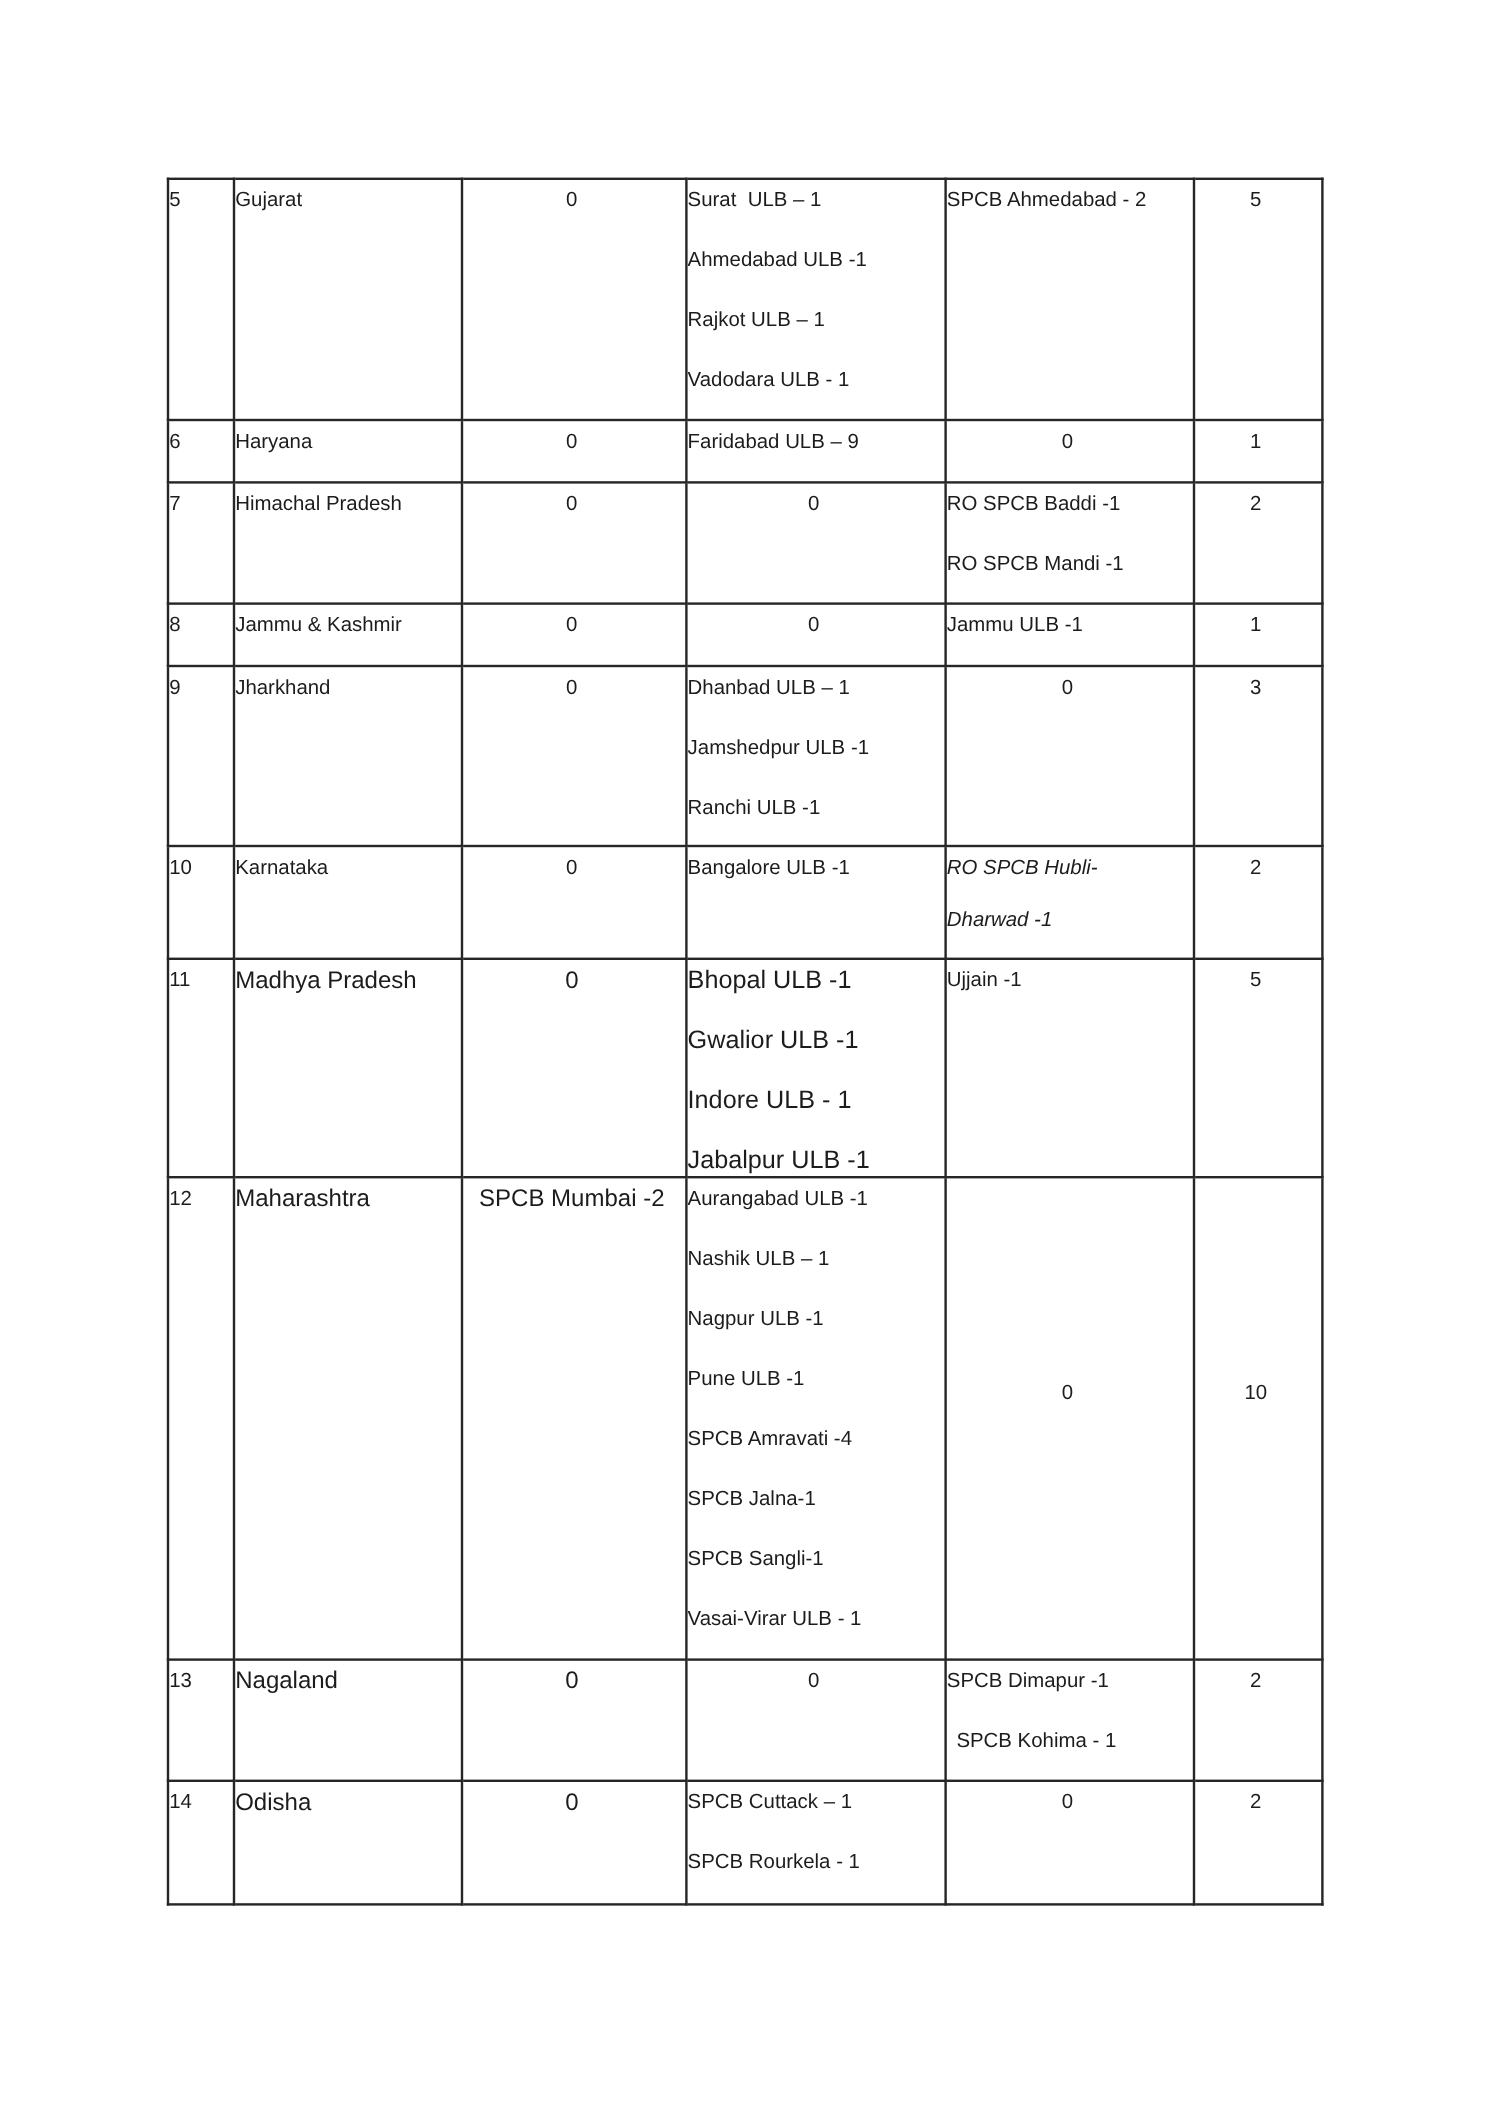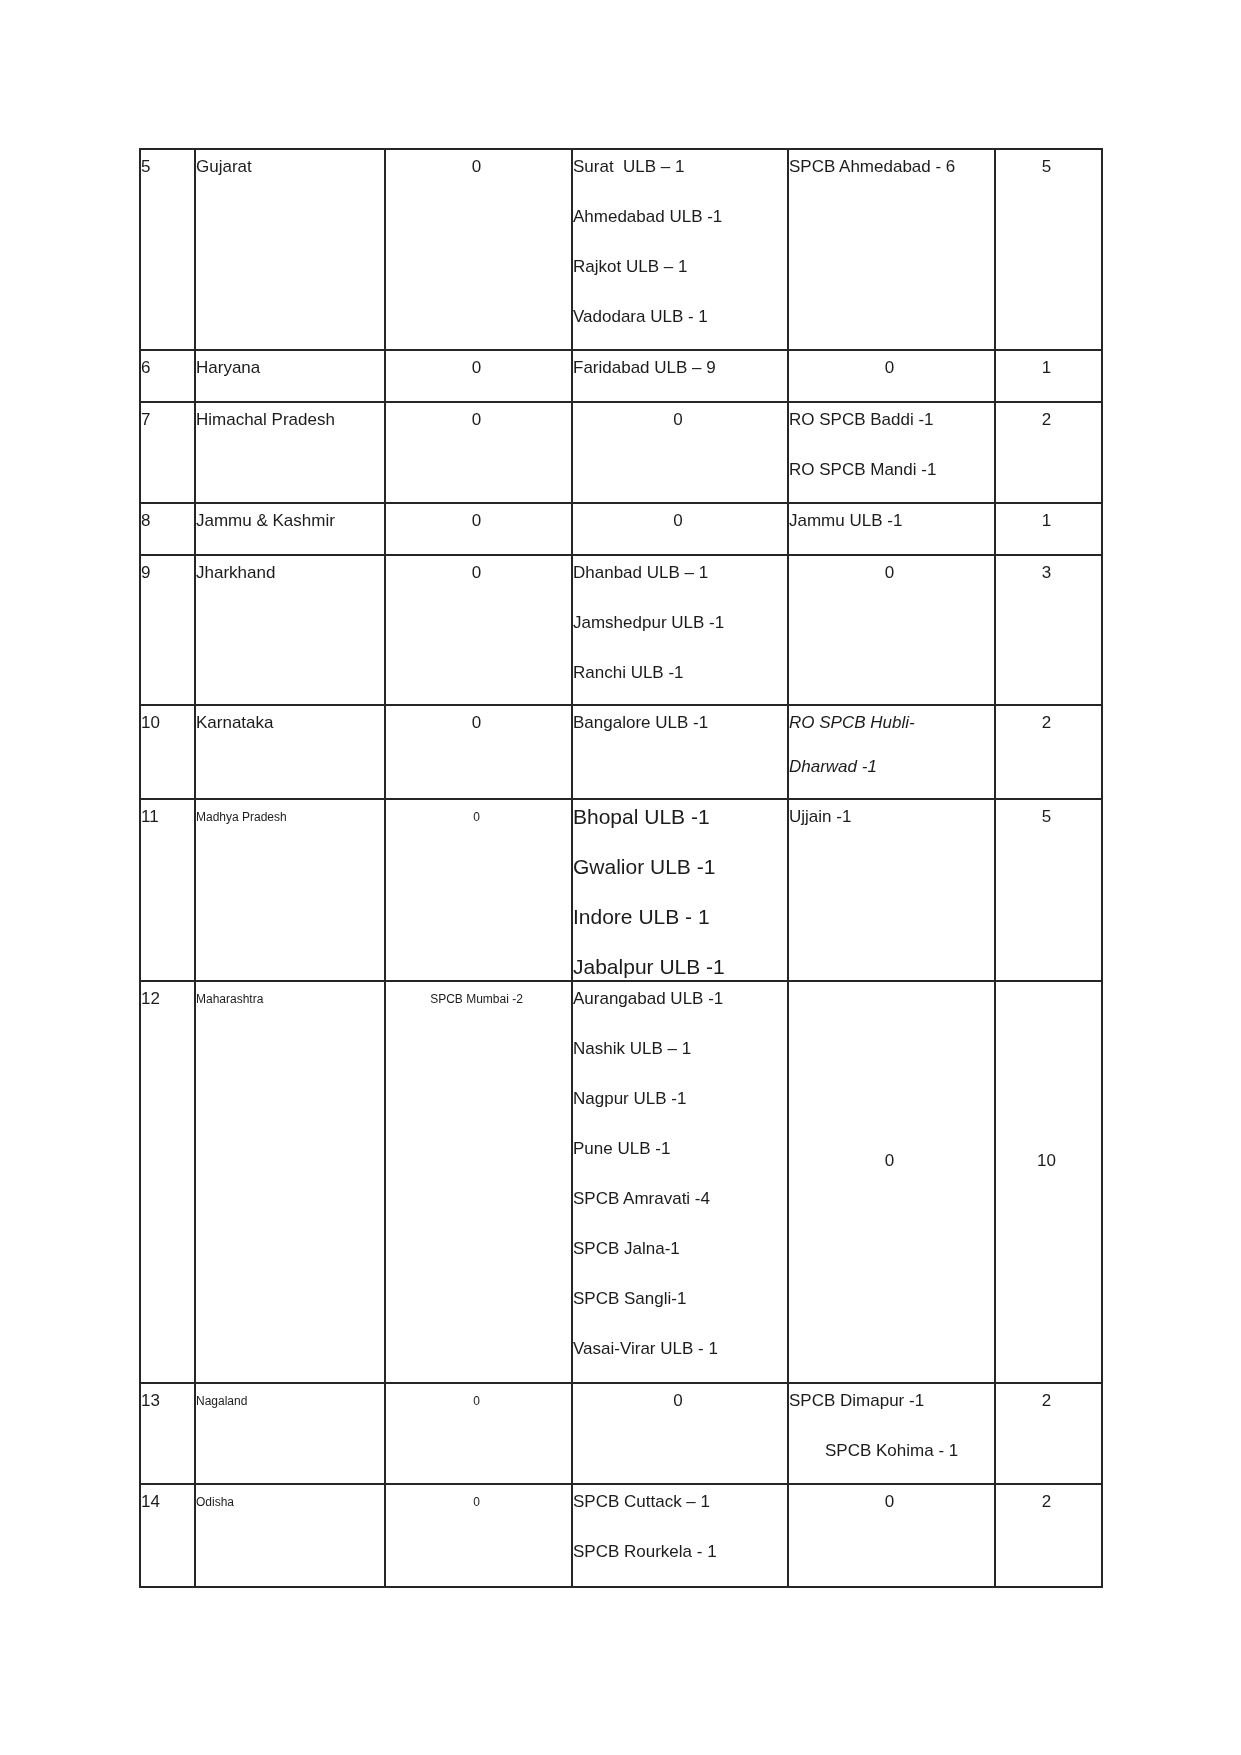--- a/index.html
+++ b/index.html
@@ -26,25 +26,25 @@
   .line{
     line-height:26px;
     margin-bottom:24px;
     white-space:pre;
   }
   .line:last-child{margin-bottom:0;}
   td.c1{padding-left:9px;}
   td.c2,td.c4,td.c5{padding-left:12px;}
   td.c3,td.c6{text-align:center;padding-left:0;}
   td.center{text-align:center;padding-left:0;}
-  .sm{font-size:12px;}
+  .sm{font-size:20px;}
   tr.r11 td.c4 .line{font-size:21px;}
   tr.r10 td.c5 .line{margin-bottom:18px;font-style:italic;}
   tr.r12 td.c5,tr.r12 td.c6{padding-top:166px;}
-  tr.r13 td.c5 .line:nth-child(2){padding-left:8px;margin-left:28px;}
+  tr.r13 td.c5 .line:nth-child(2){padding-left:8px;}
 </style>
 </head>
 <body>
 
 <div class="page">
   <table class="doc-table">
     <colgroup>
       <col style="width:55px">
       <col style="width:190px">
       <col style="width:187px">
@@ -63,21 +63,21 @@
           <td class="c3">
             <div class="line">0</div>
           </td>
           <td class="c4">
             <div class="line">Surat  ULB – 1</div>
             <div class="line">Ahmedabad ULB -1</div>
             <div class="line">Rajkot ULB – 1</div>
             <div class="line">Vadodara ULB - 1</div>
           </td>
           <td class="c5">
-            <div class="line">SPCB Ahmedabad - 6</div>
+            <div class="line">SPCB Ahmedabad - 2</div>
           </td>
           <td class="c6">
             <div class="line">5</div>
           </td>
         </tr>
         <tr class="r6" style="height: 52px;">
           <td class="c1">
             <div class="line">6</div>
           </td>
           <td class="c2">

